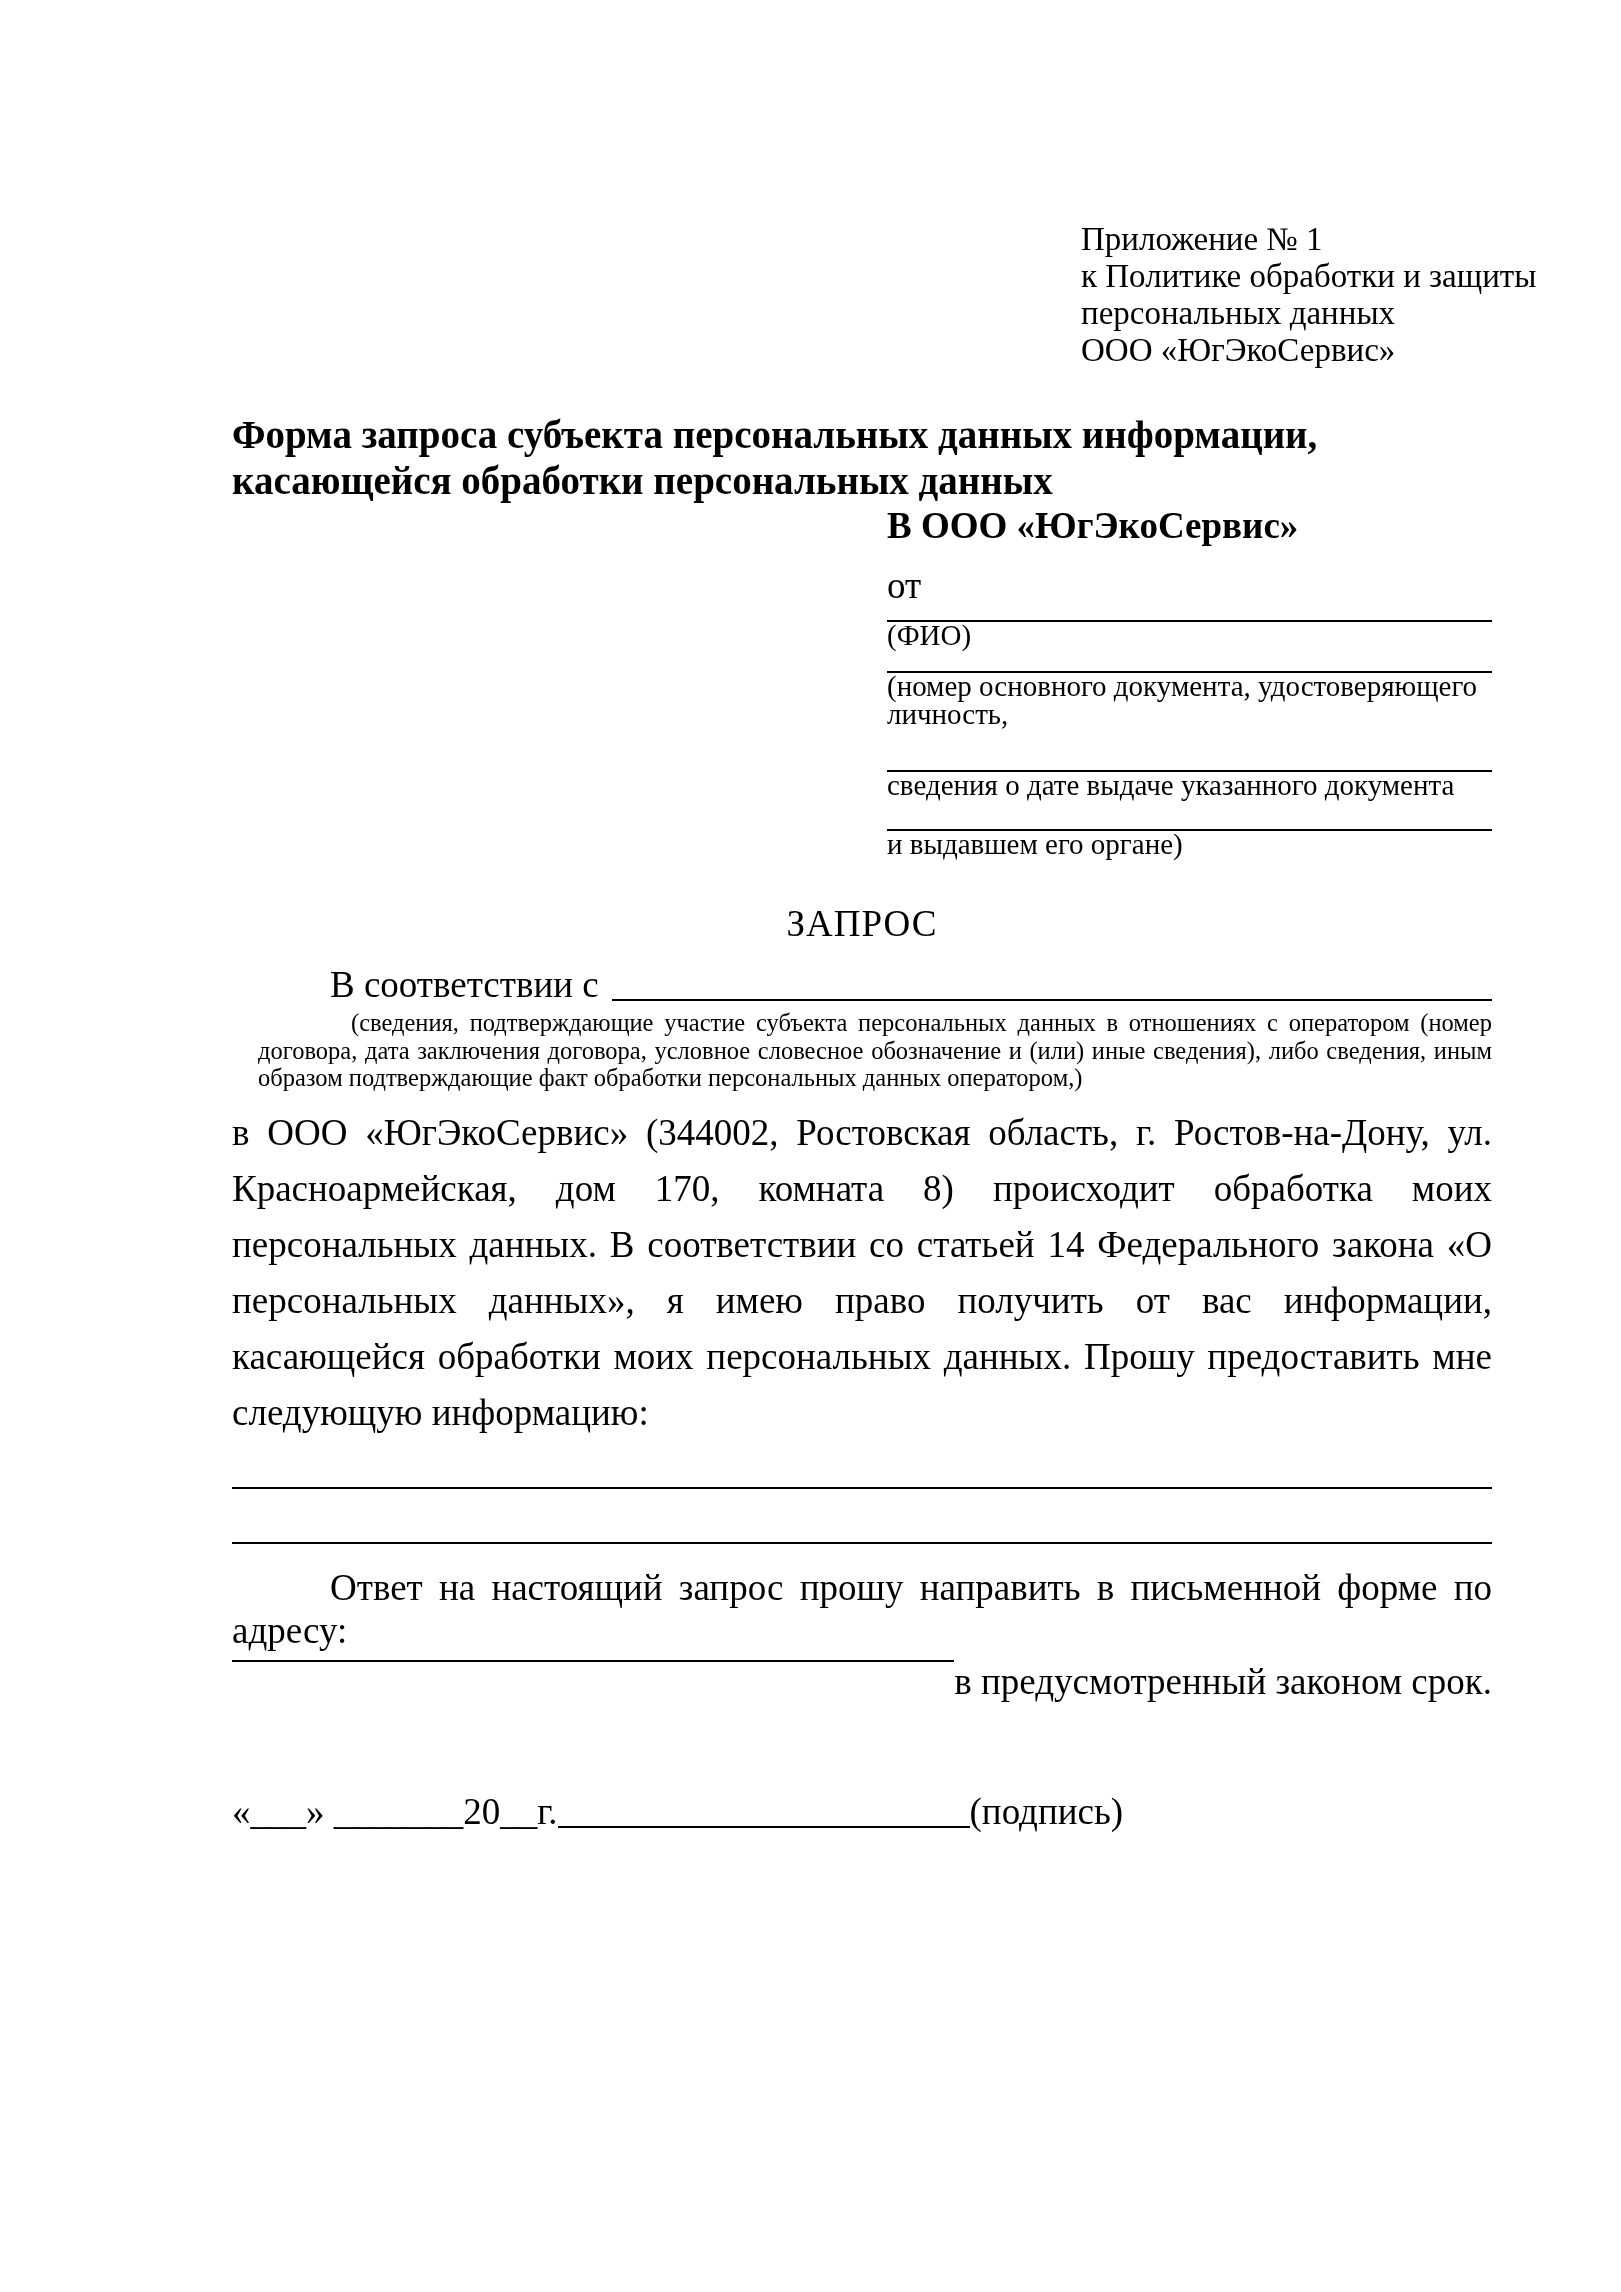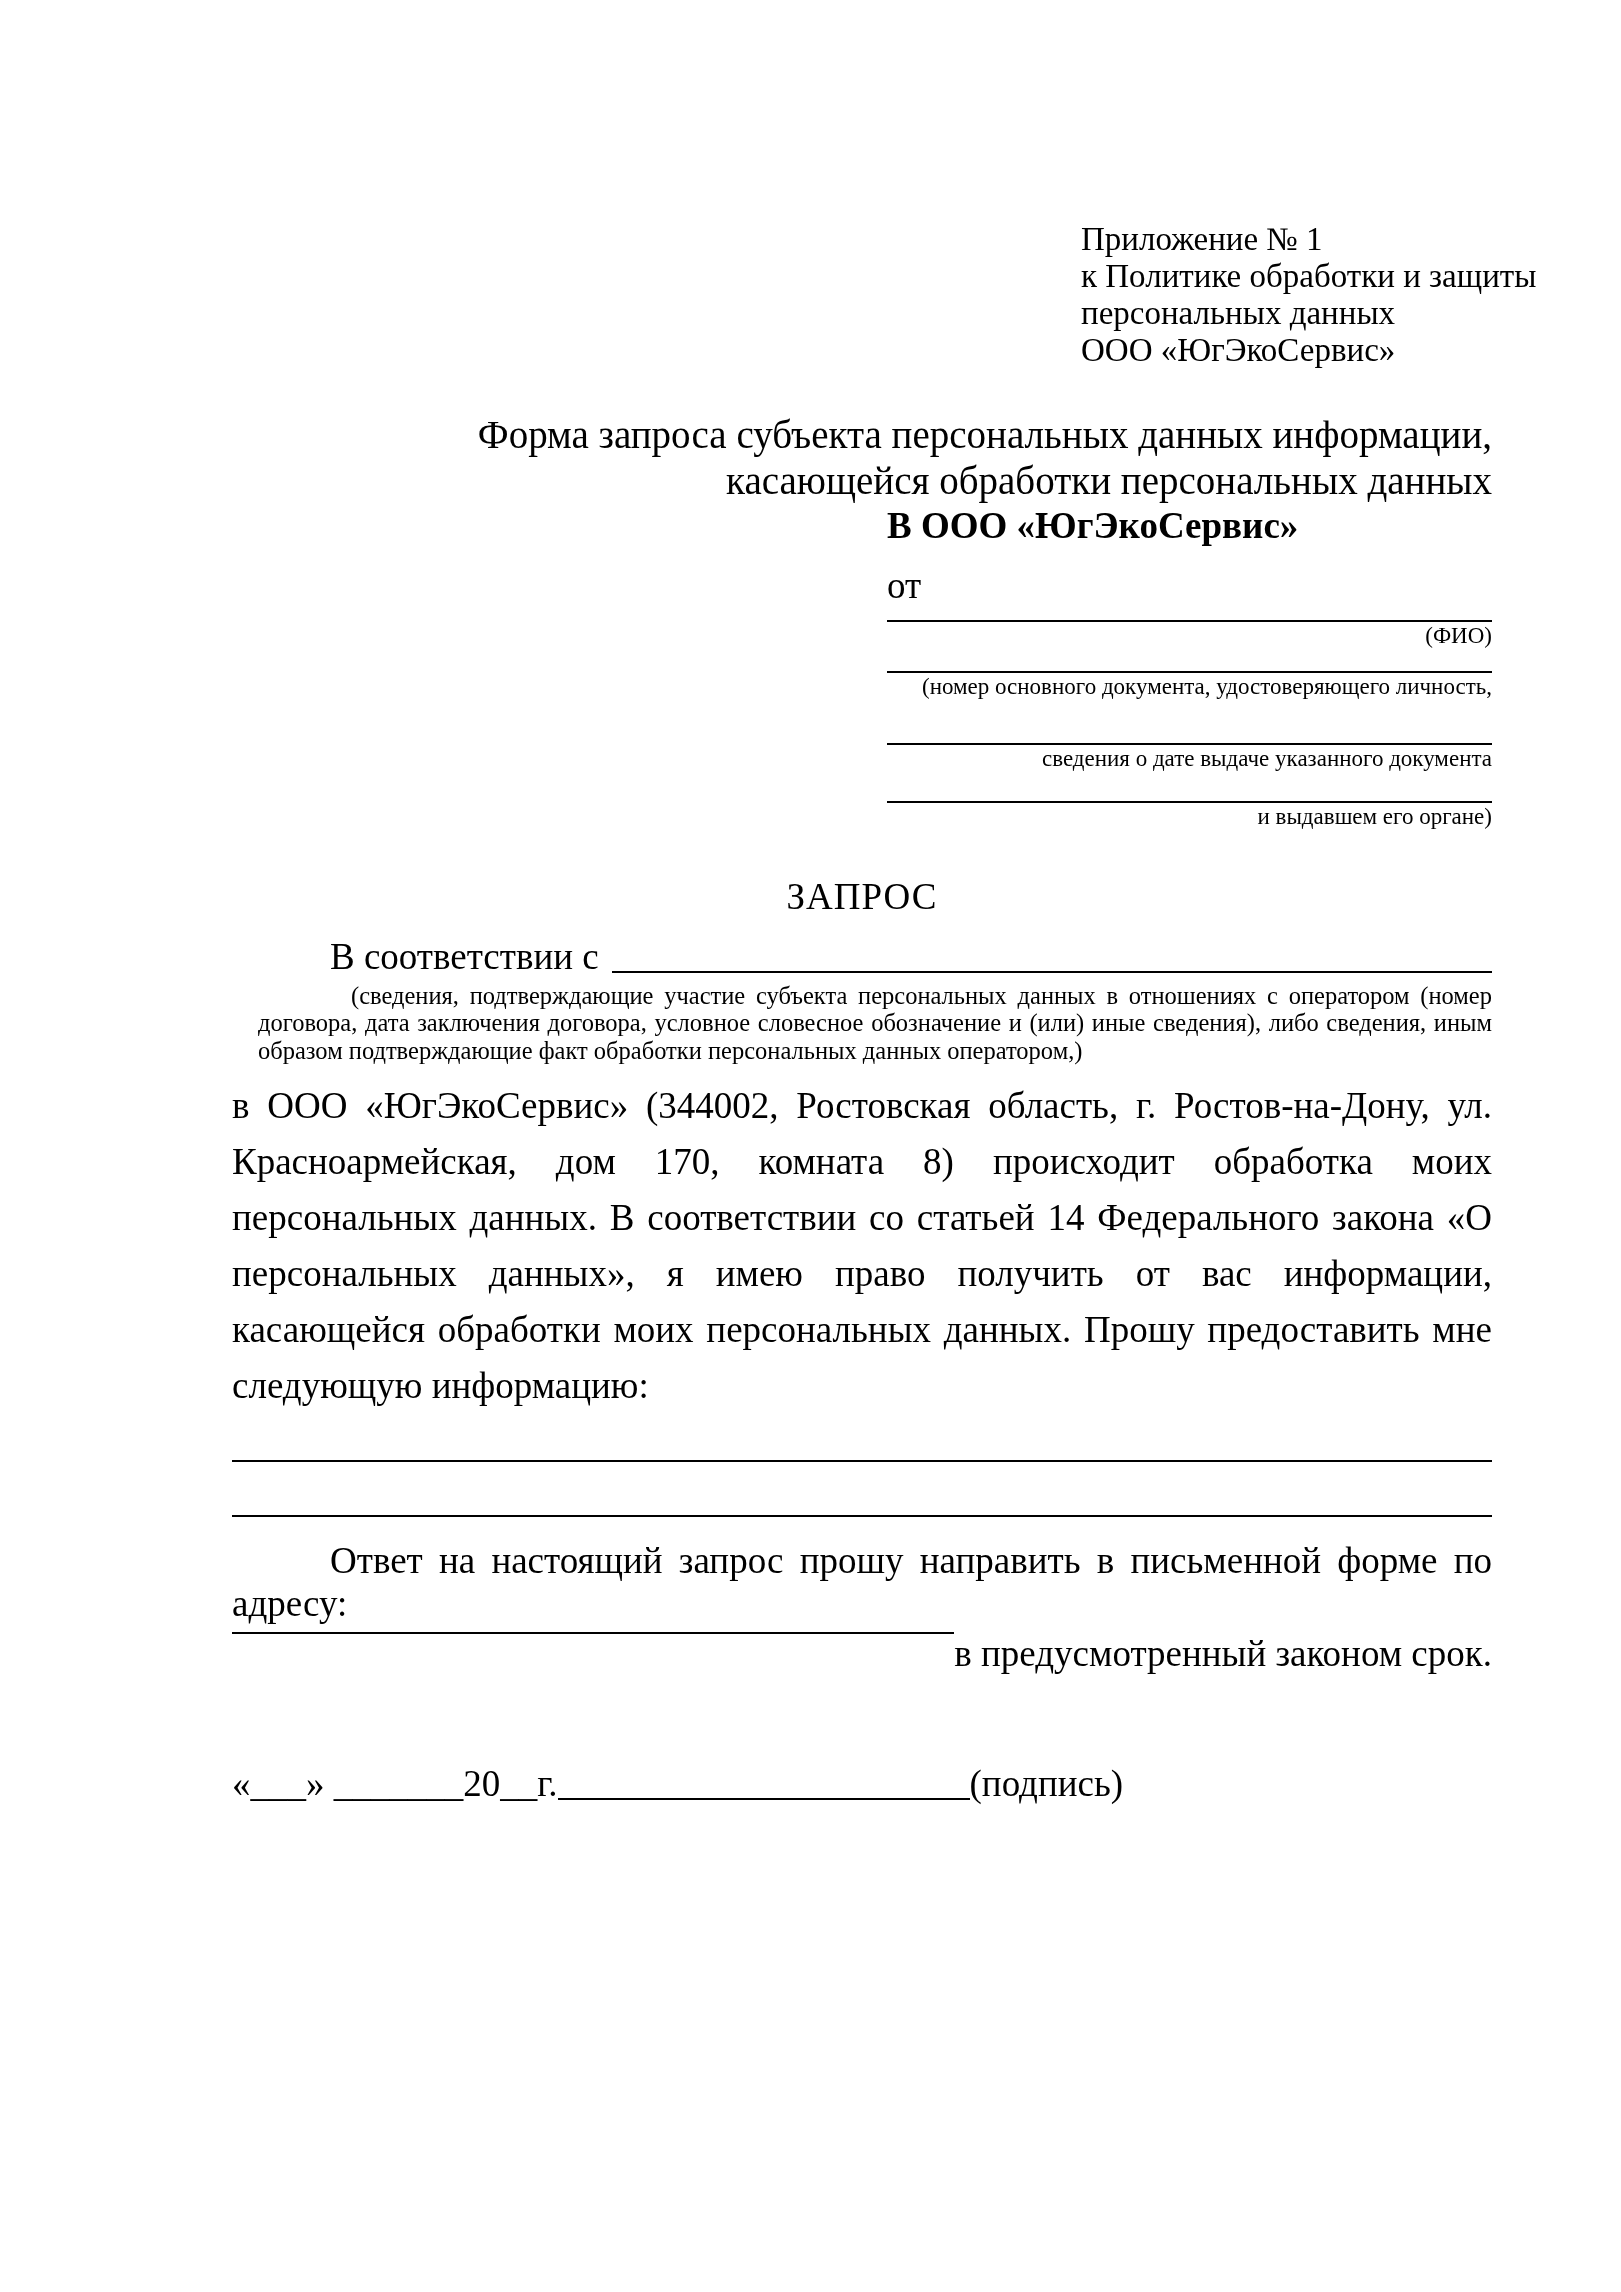--- a/index.html
+++ b/index.html
@@ -26,42 +26,42 @@
   .appendix {
     margin-left: 849px;
     font-size: 33px;
     line-height: 37px;
     white-space: nowrap;
   }
 
   
   .doc-title {
     margin-top: 43px;
-    text-align: right;
-    font-weight: normal;
+    text-align: left;
+    font-weight: bold;
     font-size: 39px;
     line-height: 46px;
   }
 
   
   .addressee {
     margin-left: 655px;
     width: 605px;
     font-size: 37px;
   }
   .addr-to { line-height: 43px; font-weight: bold; }
   .addr-from { margin-top: 16.7px; line-height: 43px; }
   .fill-line { border-bottom: 2.9px solid #000; }
   .fl-1 { height: 13.7px; }
   .fl-2 { height: 21.6px; }
   .fl-3 { height: 42px; }
   .fl-4 { height: 29px; }
   .field-label {
-    text-align: right;
-    font-size: 23px;
+    text-align: left;
+    font-size: 29px;
     line-height: 27.4px;
   }
 
   .request-heading {
     margin-top: 44px;
     text-align: center;
     font-size: 37px;
     line-height: 43px;
     letter-spacing: 1px;
   }

